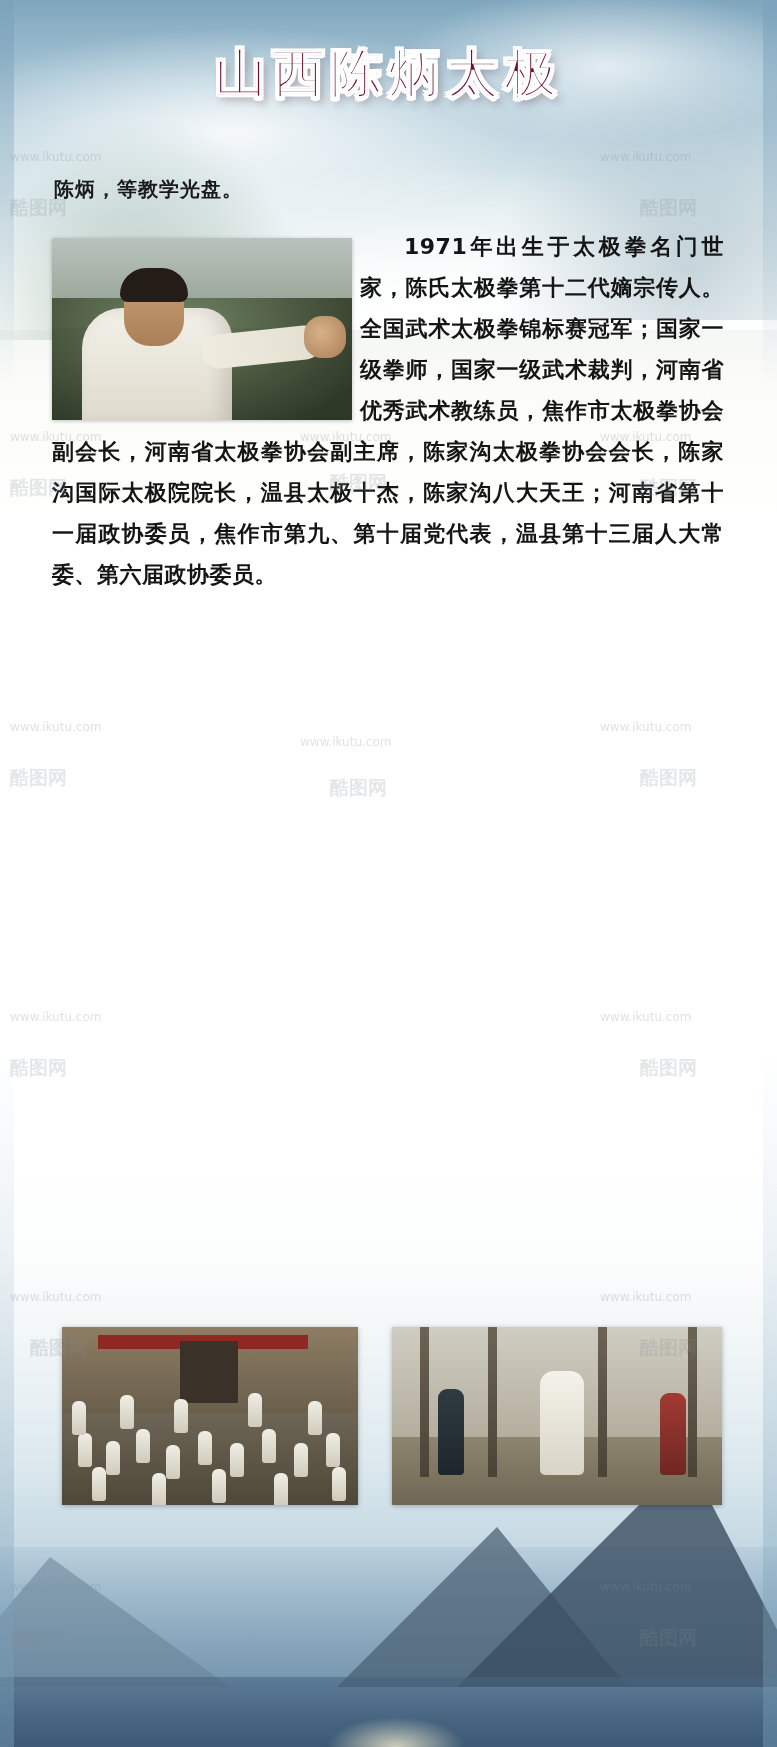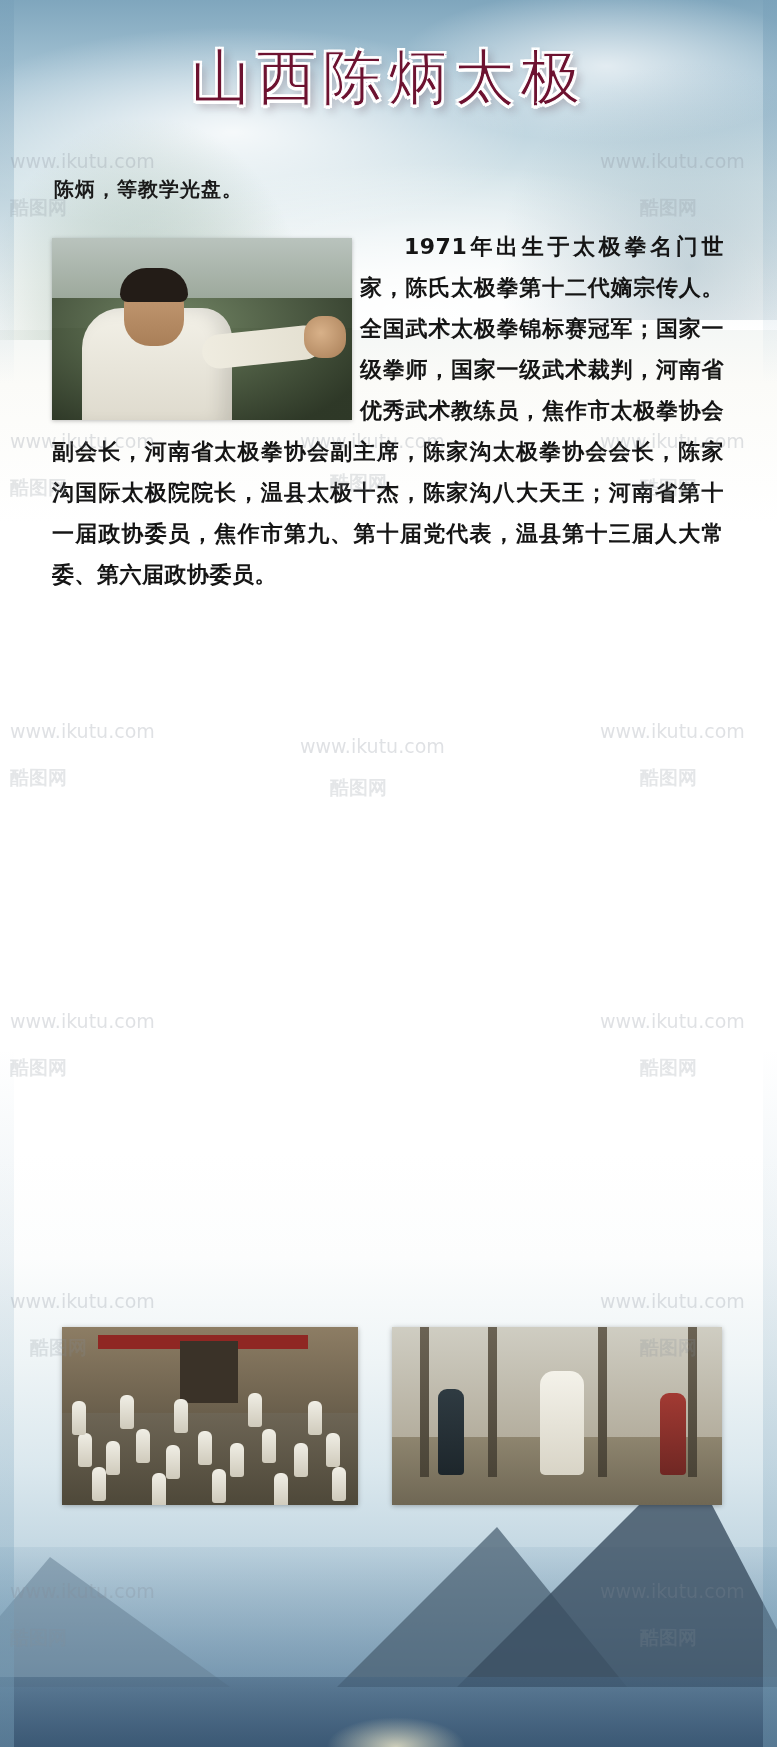--- a/index.html
+++ b/index.html
@@ -114,22 +114,22 @@
 
   
   .title-block {
     position: absolute;
     left: 0; top: 46px;
     width: 777px;
     text-align: center;
   }
   .title-main {
     font-family: "DejaVu Serif", "Liberation Serif", serif;
-    font-size: 60px;
-    font-weight: normal;
+    font-size: 52px;
+    font-weight: bold;
     letter-spacing: 6px;
     color: #6d1230;
     text-shadow:
       2px 2px 0 #ffffff,
       -2px -2px 0 #ffffff,
       2px -2px 0 #ffffff,
       -2px 2px 0 #ffffff,
       0 3px 0 #ffffff,
       4px 5px 9px rgba(60,20,35,0.35);
     -webkit-text-stroke: 1px #ffffff;
@@ -305,21 +305,21 @@
   }
   .photo-right .fig-r {
     position: absolute; left: 268px; top: 66px; width: 26px; height: 82px;
     background: linear-gradient(to bottom, #a23a33, #6f2723);
     border-radius: 9px 9px 4px 4px;
   }
 
   
   .wm {
     position: absolute;
-    font-size: 19px;
+    font-size: 12px;
     color: rgba(130,140,150,0.26);
     white-space: nowrap;
     font-family: "DejaVu Sans", sans-serif;
     pointer-events: none;
     user-select: none;
   }
   .wm-big {
     font-size: 19px;
     font-weight: bold;
     color: rgba(130,140,150,0.22);

